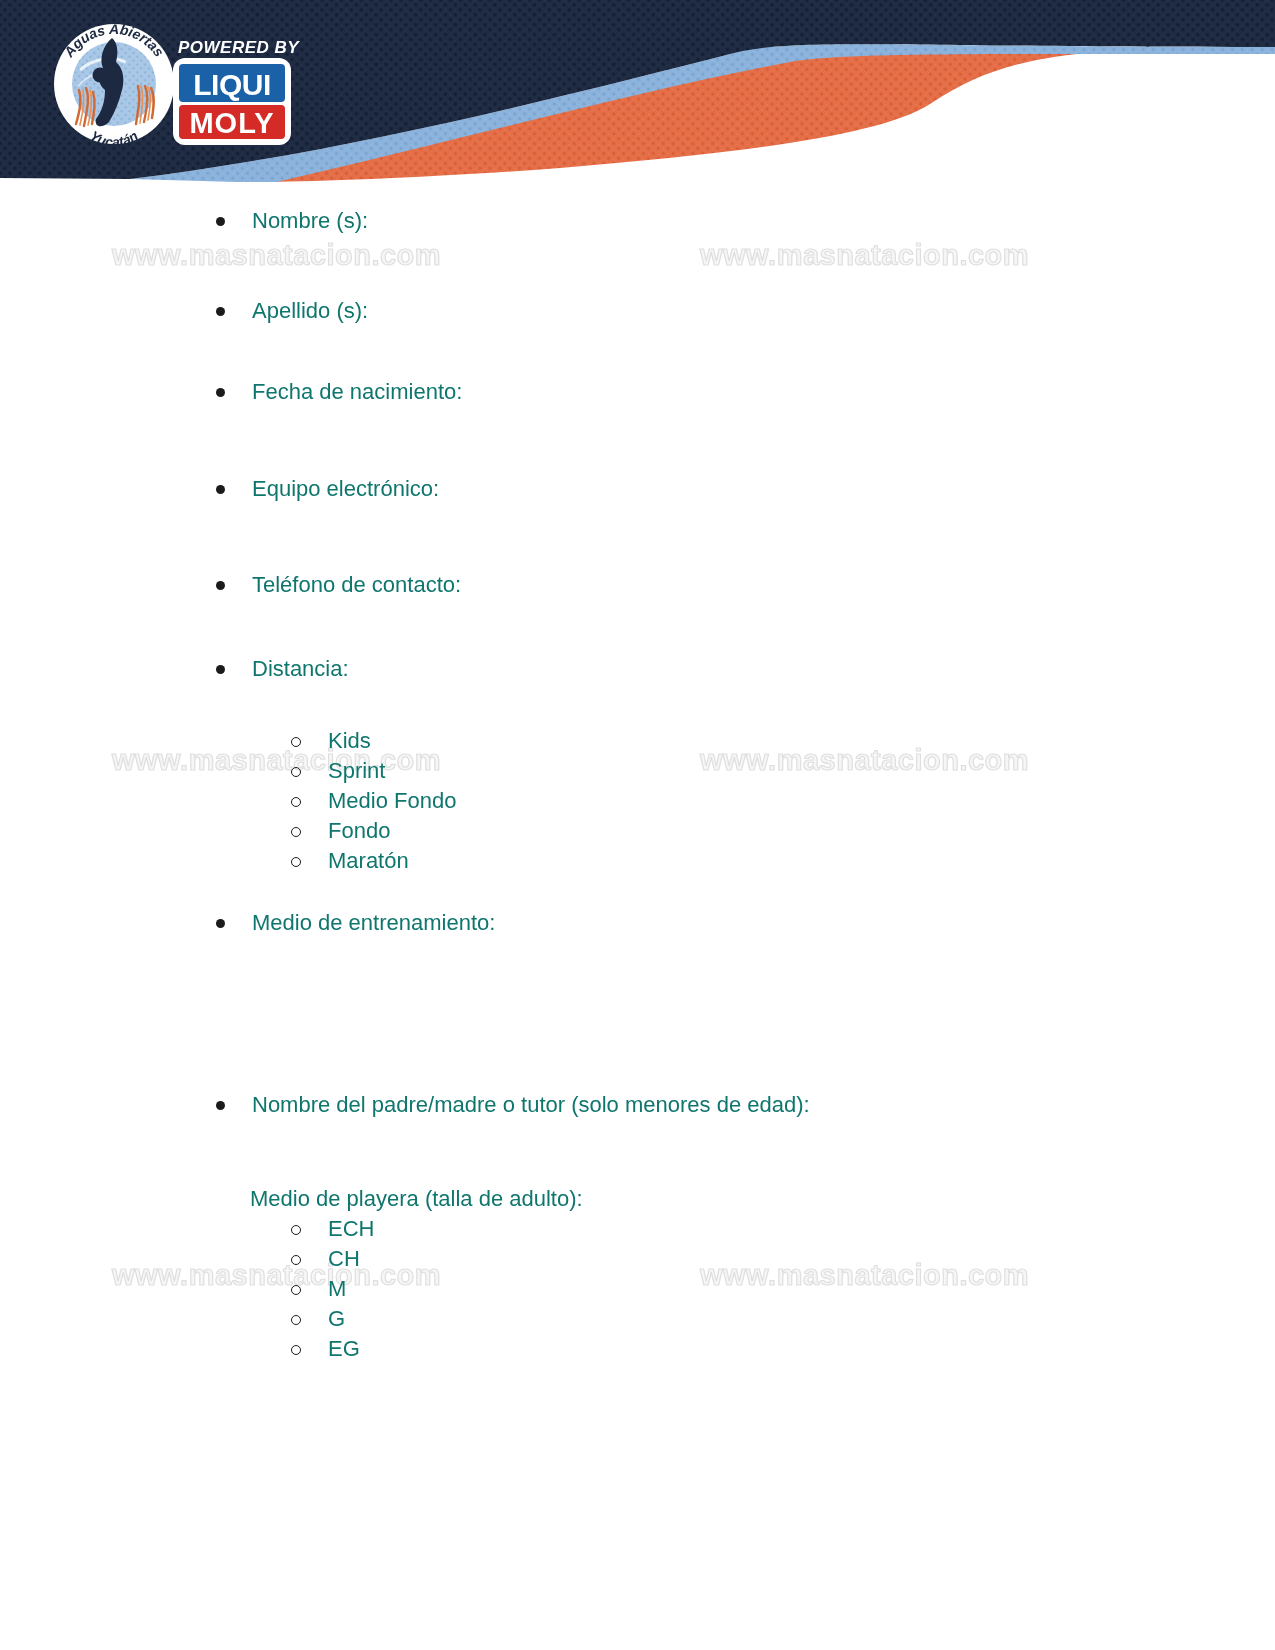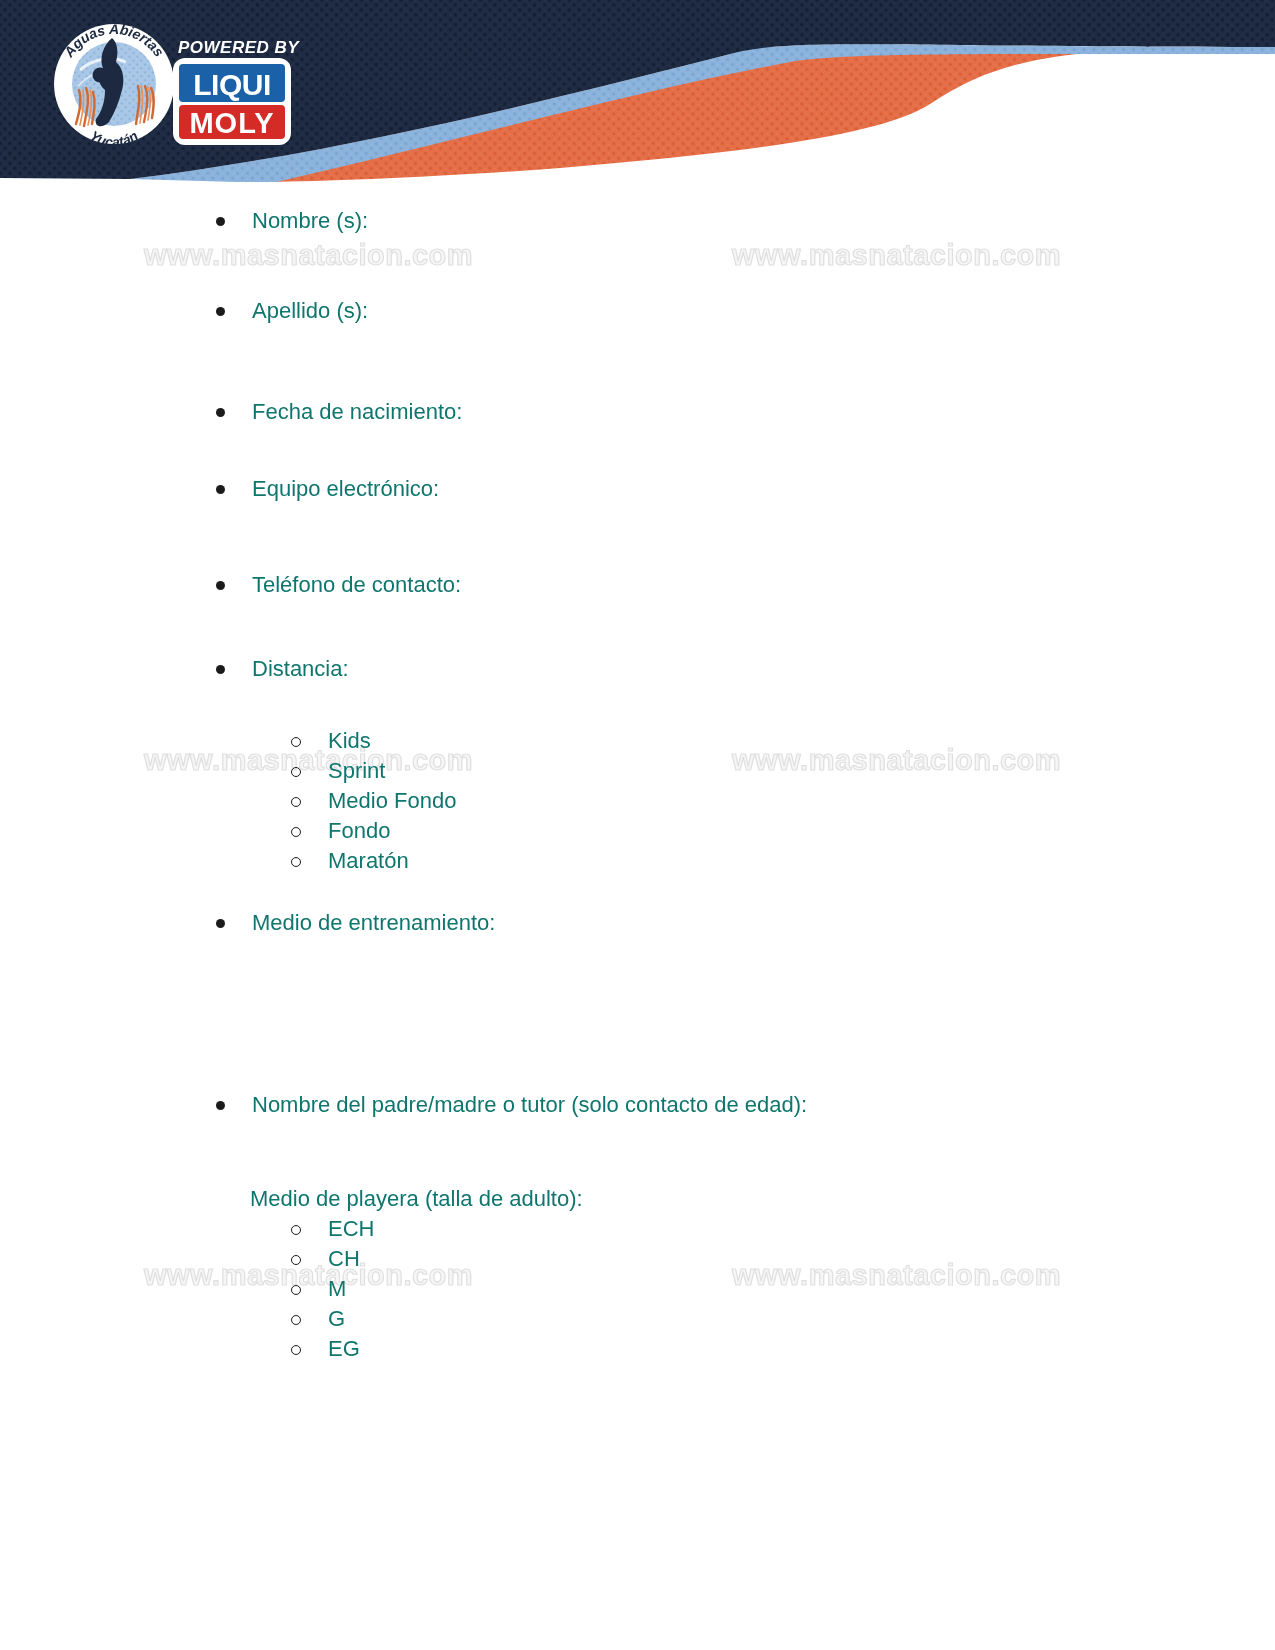--- a/index.html
+++ b/index.html
@@ -15,21 +15,21 @@
   .lvl1 { left:252px; }
   .lvl0 { left:250px; }
   .lvl2 { left:328px; }
   .dot  { position:absolute; left:-36px; top:9px;  width:9px; height:9px; background:#1b1b1b; border-radius:50%; }
   .circ { position:absolute; left:-37px; top:8.5px; width:8px; height:8px; border:1.5px solid #1b1b1b; border-radius:50%; background:transparent; }
 
   
   .wm {
     position:absolute; white-space:nowrap;
     font-size:29px; font-weight:bold; letter-spacing:0.5px;
-    color:#f6f6f6;margin-left:32px; -webkit-text-stroke:1.2px #dfdfdf;
+    color:#f6f6f6; -webkit-text-stroke:1.2px #dfdfdf;
   }
 </style>
 </head>
 <body>
 
 <div class="page">
 
   <svg width="1275" height="182" viewBox="0 0 1275 182" style="position:absolute;top:0;left:0;display:block;">
     <defs>
       <pattern id="pNavy" width="7" height="7" patternUnits="userSpaceOnUse" patternTransform="rotate(45)">
@@ -111,42 +111,42 @@
   <div class="wm" style="left:700px; top:239px;">www.masnatacion.com</div>
   <div class="wm" style="left:112px; top:744px;">www.masnatacion.com</div>
   <div class="wm" style="left:700px; top:744px;">www.masnatacion.com</div>
   <div class="wm" style="left:112px; top:1259px;">www.masnatacion.com</div>
   <div class="wm" style="left:700px; top:1259px;">www.masnatacion.com</div>
 
   <div class="row lvl1" style="top:208px"><span class="dot"></span><span class="t">Nombre (s):</span></div>
 
   <div class="row lvl1" style="top:298px"><span class="dot"></span><span class="t">Apellido (s):</span></div>
 
-  <div class="row lvl1" style="top:399px"><span class="dot"></span><span class="t">Fecha de nacimiento:</span></div>
+  <div class="row lvl1" style="top:379px"><span class="dot"></span><span class="t">Fecha de nacimiento:</span></div>
 
   <div class="row lvl1" style="top:476px"><span class="dot"></span><span class="t">Equipo electrónico:</span></div>
 
   <div class="row lvl1" style="top:572px"><span class="dot"></span><span class="t">Teléfono de contacto:</span></div>
 
   <div class="row lvl1" style="top:656px"><span class="dot"></span><span class="t">Distancia:</span></div>
 
   <div class="row lvl2" style="top:728px"><span class="circ"></span><span class="t">Kids</span></div>
 
   <div class="row lvl2" style="top:758px"><span class="circ"></span><span class="t">Sprint</span></div>
 
   <div class="row lvl2" style="top:788px"><span class="circ"></span><span class="t">Medio Fondo</span></div>
 
   <div class="row lvl2" style="top:818px"><span class="circ"></span><span class="t">Fondo</span></div>
 
   <div class="row lvl2" style="top:848px"><span class="circ"></span><span class="t">Maratón</span></div>
 
   <div class="row lvl1" style="top:910px"><span class="dot"></span><span class="t">Medio de entrenamiento:</span></div>
 
 
-  <div class="row lvl1" style="top:1092px"><span class="dot"></span><span class="t">Nombre del padre/madre o tutor (solo contacto de edad):</span></div>
+  <div class="row lvl1" style="top:1092px"><span class="dot"></span><span class="t">Nombre del padre/madre o tutor (solo menores de edad):</span></div>
 
   <div class="row lvl0" style="top:1186px"><span class="t">Medio de playera (talla de adulto):</span></div>
 
   <div class="row lvl2" style="top:1216px"><span class="circ"></span><span class="t">ECH</span></div>
 
   <div class="row lvl2" style="top:1246px"><span class="circ"></span><span class="t">CH</span></div>
 
   <div class="row lvl2" style="top:1276px"><span class="circ"></span><span class="t">M</span></div>
 
   <div class="row lvl2" style="top:1306px"><span class="circ"></span><span class="t">G</span></div>

